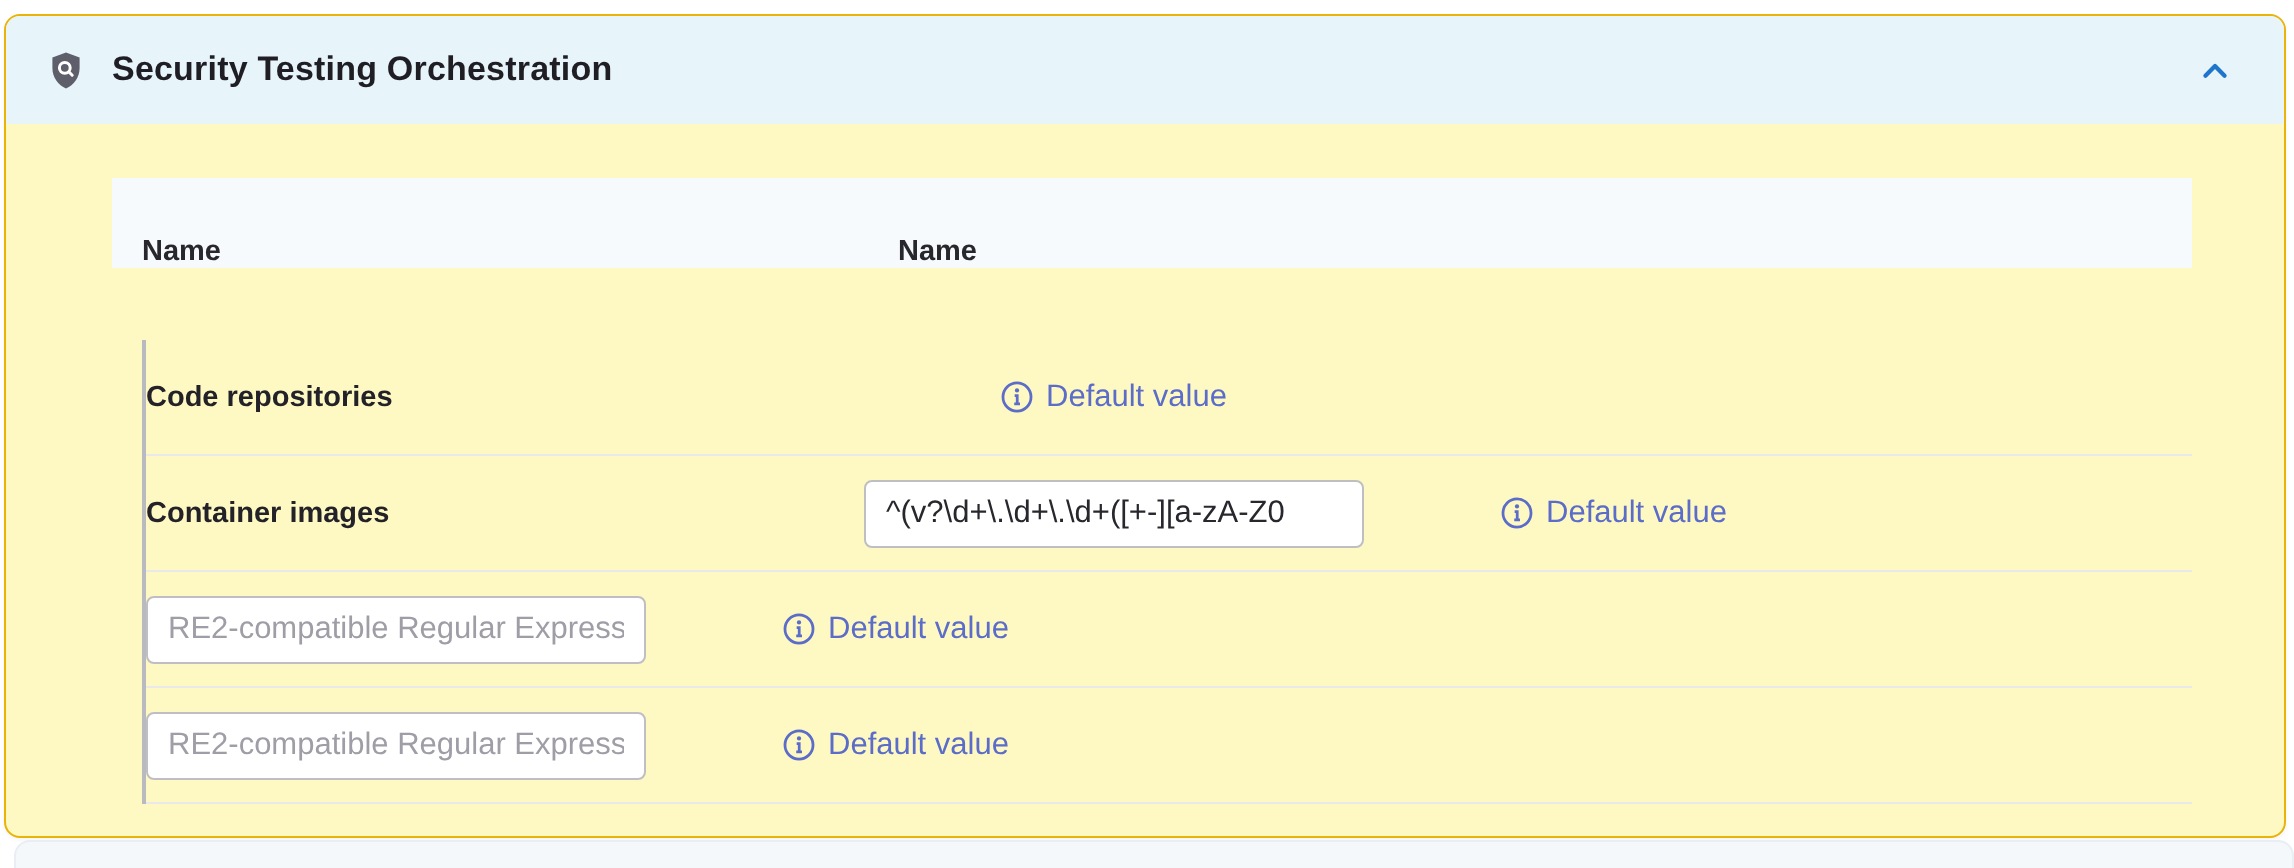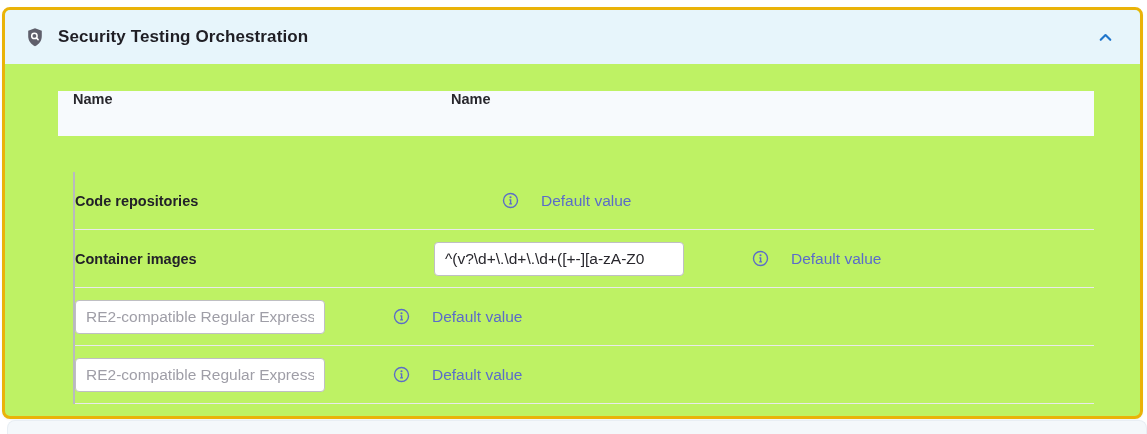--- a/index.html
+++ b/index.html
@@ -10,22 +10,22 @@
     position: relative;
     overflow: hidden;
     color: #28272d;
   }
 
   
   .card {
     position: absolute;
     left: 2px; top: 7px;
     width: 1141px; height: 412px;
-    background: #bef264;
-    border: 3px solid #eab308;
+    background: #fef9c3;
+    border: 1px solid #eab308;
     border-radius: 8px;
     overflow: hidden;
     box-shadow: 0 1px 2px rgba(31,30,36,0.05);
   }
 
   .card-header {
     height: 54px;
     background: #e7f5fb;
     display: flex;
     align-items: center;
@@ -49,21 +49,21 @@
     cursor: pointer;
   }
 
   
   .thead {
     position: absolute;
     left: 53px; right: 46px; top: 81px;
     height: 45px;
     background: #f7fafd;
     display: flex;
-    align-items: flex-start;
+    align-items: flex-end;
   }
   .th { font-size: 14.5px; font-weight: 700; color: #28272d; }
   .th-name { padding-left: 15px; }
   .th-value { position: absolute; left: 393px; }
 
   
   .section-label {
     position: absolute;
     left: 68px; top: 141px;
     font-size: 11.5px;
@@ -101,21 +101,21 @@
     font-size: 15.5px;
     color: #28272d;
     background: #fff;
     outline: none;
   }
   .row-input::placeholder { color: #9f9ea7; opacity: 1; }
   .row-action {
     margin-left: 68px;
     display: inline-flex;
     align-items: center;
-    gap: 22px;
+    gap: 6px;
     text-decoration: none;
     color: #5b6cc9;
     font-size: 15.5px;
     cursor: pointer;
   }
   .info-wrap { width: 17px; height: 17px; display: inline-flex; }
 
   
   .next-peek {
     position: absolute;

